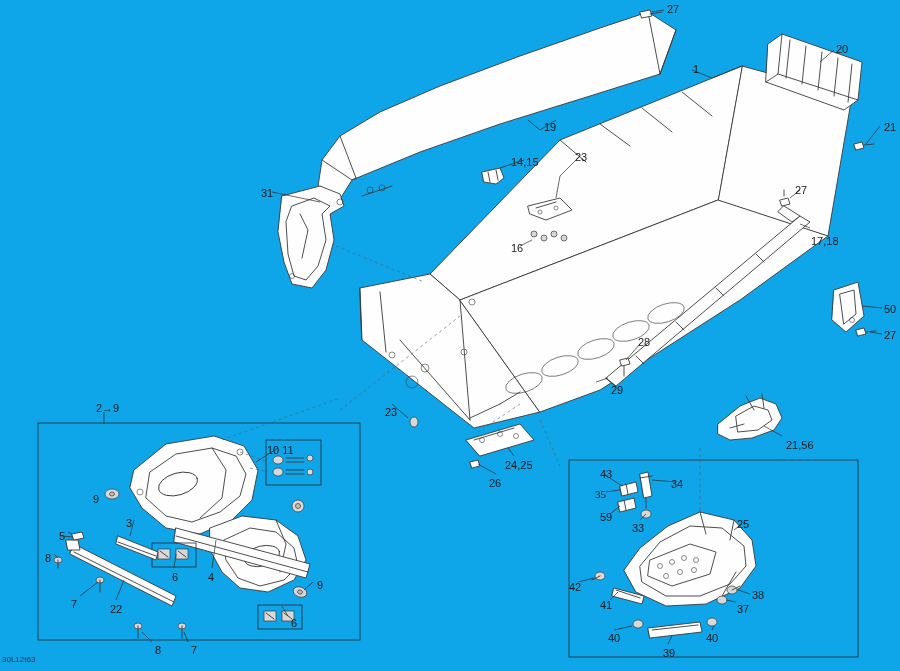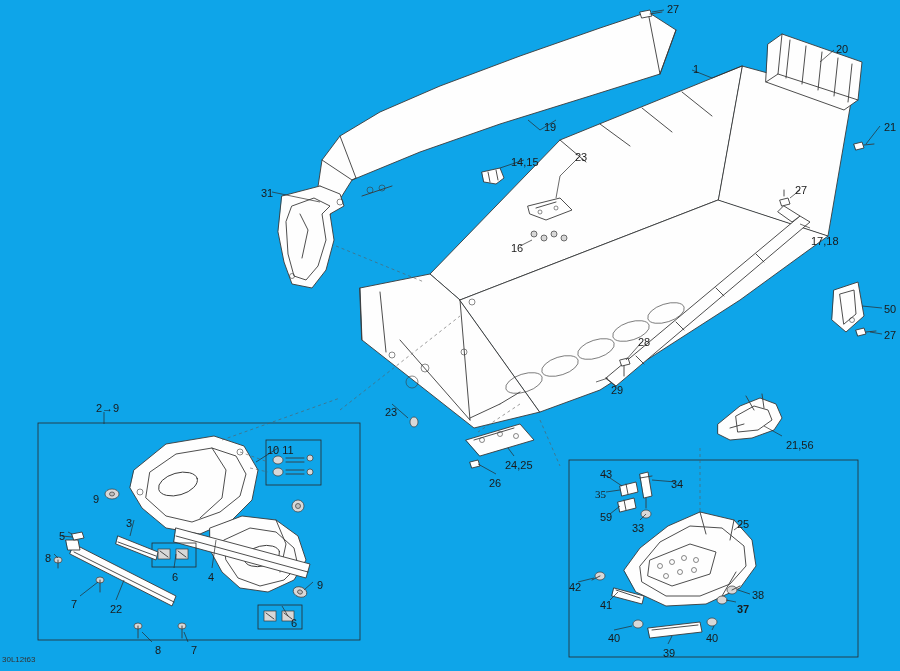--- a/index.html
+++ b/index.html
@@ -407,21 +407,21 @@
   <div class="lbl" style="left:737px;top:519px;">25</div>
   <div class="lbl" style="left:45px;top:553px;">8</div>
   <div class="lbl" style="left:172px;top:572px;">6</div>
   <div class="lbl" style="left:208px;top:572px;">4</div>
   <div class="lbl" style="left:317px;top:580px;">9</div>
   <div class="lbl" style="left:569px;top:582px;">42</div>
   <div class="lbl" style="left:71px;top:599px;">7</div>
   <div class="lbl" style="left:110px;top:604px;">22</div>
   <div class="lbl" style="left:600px;top:600px;">41</div>
   <div class="lbl" style="left:752px;top:590px;">38</div>
-  <div class="lbl" style="left:737px;top:604px;font-weight:bold;">37</div>
+  <div class="lbl" style="left:737px;top:604px;">37</div>
   <div class="lbl" style="left:291px;top:618px;">6</div>
   <div class="lbl" style="left:155px;top:645px;">8</div>
   <div class="lbl" style="left:191px;top:645px;">7</div>
   <div class="lbl" style="left:608px;top:633px;">40</div>
   <div class="lbl" style="left:663px;top:648px;">39</div>
   <div class="lbl" style="left:706px;top:633px;">40</div>
 
   <div class="code">30L12t63</div>
 </div>
 

